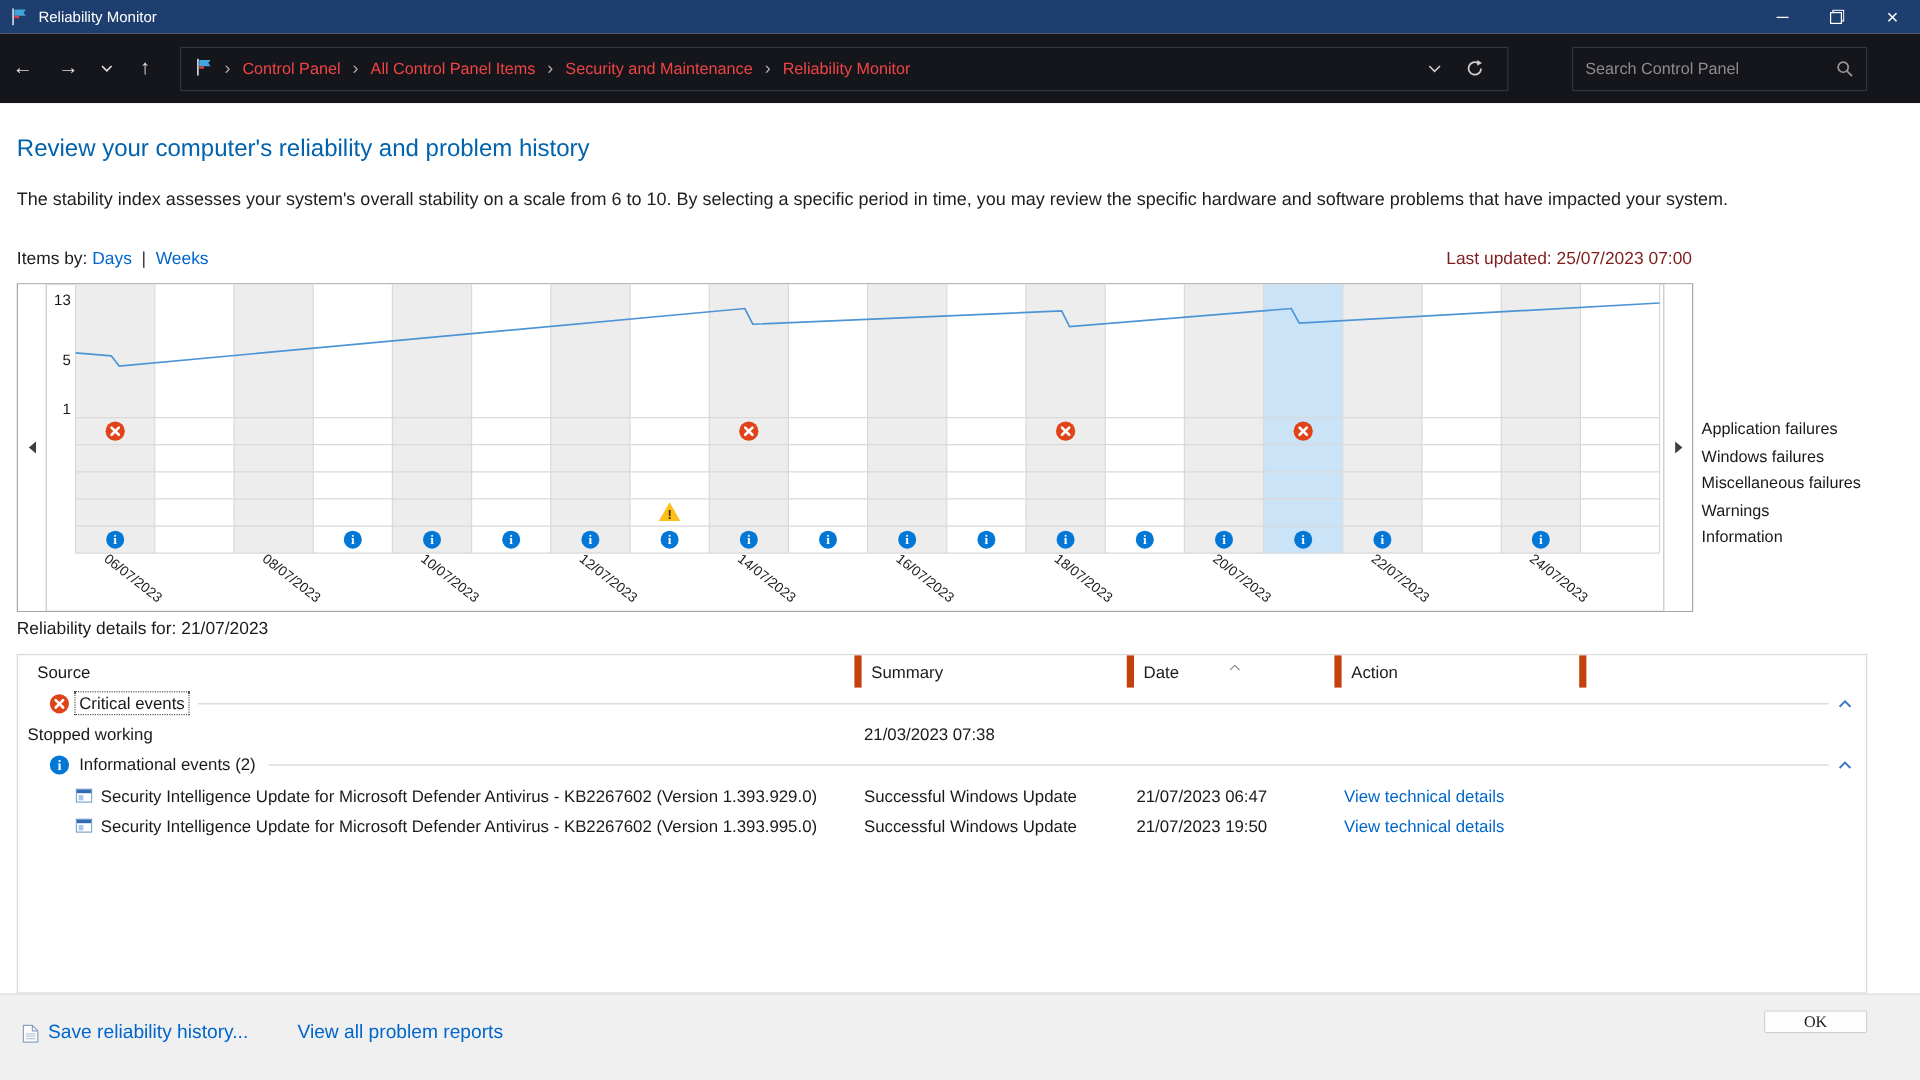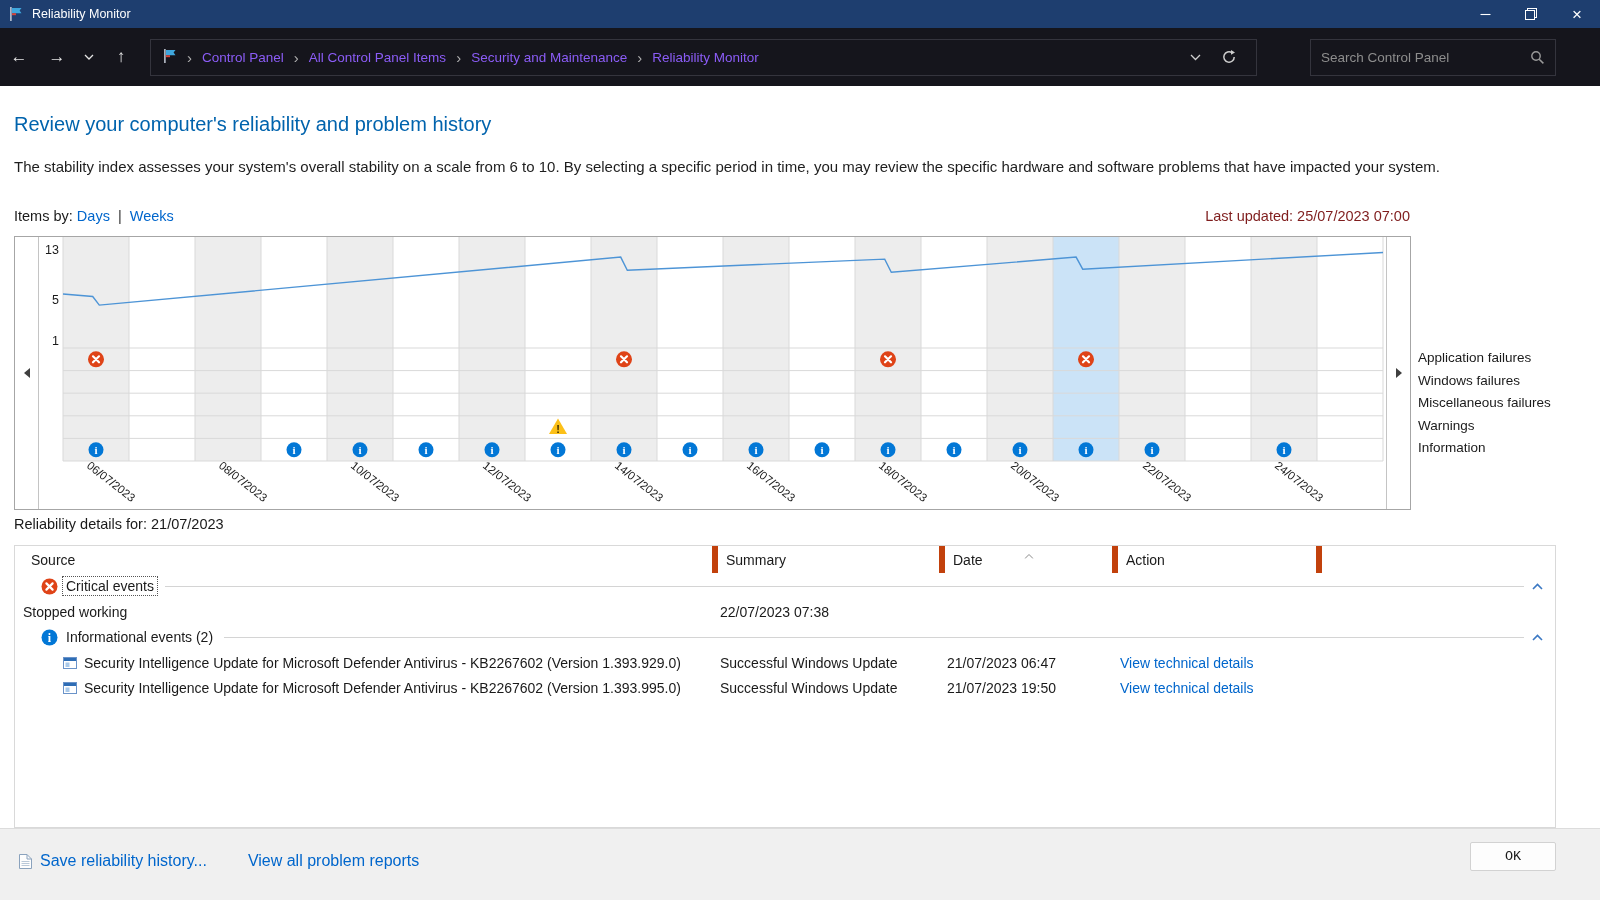--- a/index.html
+++ b/index.html
@@ -15,21 +15,21 @@
   .tb-close { font-size:17px; line-height:1; }
 
   
   .navbar { position:absolute; left:0; top:28px; width:1600px; height:58px;
     background:#15151c; display:flex; align-items:center; color:#e4e4e4; }
   .nav-btn { width:38px; height:38px; display:flex; align-items:center; justify-content:center;
     font-size:17px; color:#e4e4e4; }
   .nav-btn.small { width:26px; }
   .addressbar { flex:1; height:37px; margin:0 8px 0 10px; border:1px solid #34343d;
     display:flex; align-items:center; padding:0 10px; font-size:13.5px; }
-  .crumb { color:#8b5cf6; padding:0 2px; white-space:nowrap; }
+  .crumb { color:#ef4444; padding:0 2px; white-space:nowrap; }
   .crumb-sep { color:#b0b0b0; font-size:15px; padding:0 8px; }
   .ab-spacer { flex:1; }
   .ab-ico { display:flex; align-items:center; justify-content:center; width:34px; height:34px; }
   .searchbox { width:246px; height:37px; margin-right:44px; border:1px solid #34343d;
     display:flex; align-items:center; padding:0 10px;margin-left:45px; }
   .searchbox input { flex:1; background:transparent; border:none; outline:none;
     color:#cfcfcf; font-size:13.5px; font-family:"Liberation Sans",sans-serif; }
   .searchbox input::placeholder { color:#8d8d8d; }
 
   
@@ -80,23 +80,23 @@
   .c-sum, .c-date { padding-left:8px; white-space:nowrap; }
   .c-act { padding-left:8px; white-space:nowrap; }
   .appicon { display:flex; align-items:center; }
 
   
   .footer { position:absolute; left:0; top:828px; width:1600px; height:72px;
     background:#f0f0f0; border-top:1px solid #dcdcdc; }
   .footer-links { position:absolute; left:18px; top:23px; display:flex; align-items:center; font-size:16px; }
   .doc-ico { margin-right:7px; display:flex; align-items:center; }
   .reports-link { margin-left:41px; }
-  .ok-btn { position:absolute; left:1470px; top:13px; width:86px; height:29px;
+  .ok-btn { position:absolute; left:1470px; top:13px; width:86px; height:19px;
     background:#fdfdfd; border:1px solid #d2d2d2; border-radius:2px; font-size:13.5px;
-    font-family:Liberation Mono, monospace; color:#1a1a1a; cursor:pointer; }
+    font-family:Liberation Serif, serif; color:#1a1a1a; cursor:pointer; }
 </style>
 </head>
 <body>
 
 <div class="titlebar">
   <span class="flagwrap">
     <svg width="16" height="16" viewBox="0 0 16 16">
       <rect x="2.2" y="1" width="1.4" height="14" fill="#cfd6e2"></rect>
       <path d="M4 2 L13.5 2 L11.6 4.6 L13.5 7.2 L4 7.2 Z" fill="#3fa7dd"></path>
       <path d="M4 7.2 L8 7.2 L8 9.2 L4 9.2 Z" fill="#d6453a"></path>
@@ -338,21 +338,21 @@
           <span class="glabel focused">Critical events</span>
           <span class="gline"></span>
           <span class="gchev">
             <svg width="11" height="7" viewBox="0 0 11 7">
               <path d="M1 6L5.5 1.5L10 6" fill="none" stroke="#3b78c3" stroke-width="1.6"></path>
             </svg>
           </span>
         </div>
         <div class="item-row">
           <span class="c-sum">Stopped working</span>
-          <span class="c-date">22/07/2023 07:38</span>
+          <span class="c-date">21/03/2023 07:38</span>
           <span class="c-act"></span>
         </div>
         <div class="group-row">
           <span class="gicon">
             <svg width="17" height="17" viewBox="0 0 17 17">
               <circle cx="8.5" cy="8.5" r="8" fill="#0277d6"></circle>
               <text x="8.5" y="12.5" text-anchor="middle" font-size="12" font-weight="bold" font-family="Liberation Serif, serif" fill="#fff">i</text>
             </svg>
           </span>
           <span class="glabel">Informational events (2)</span>

